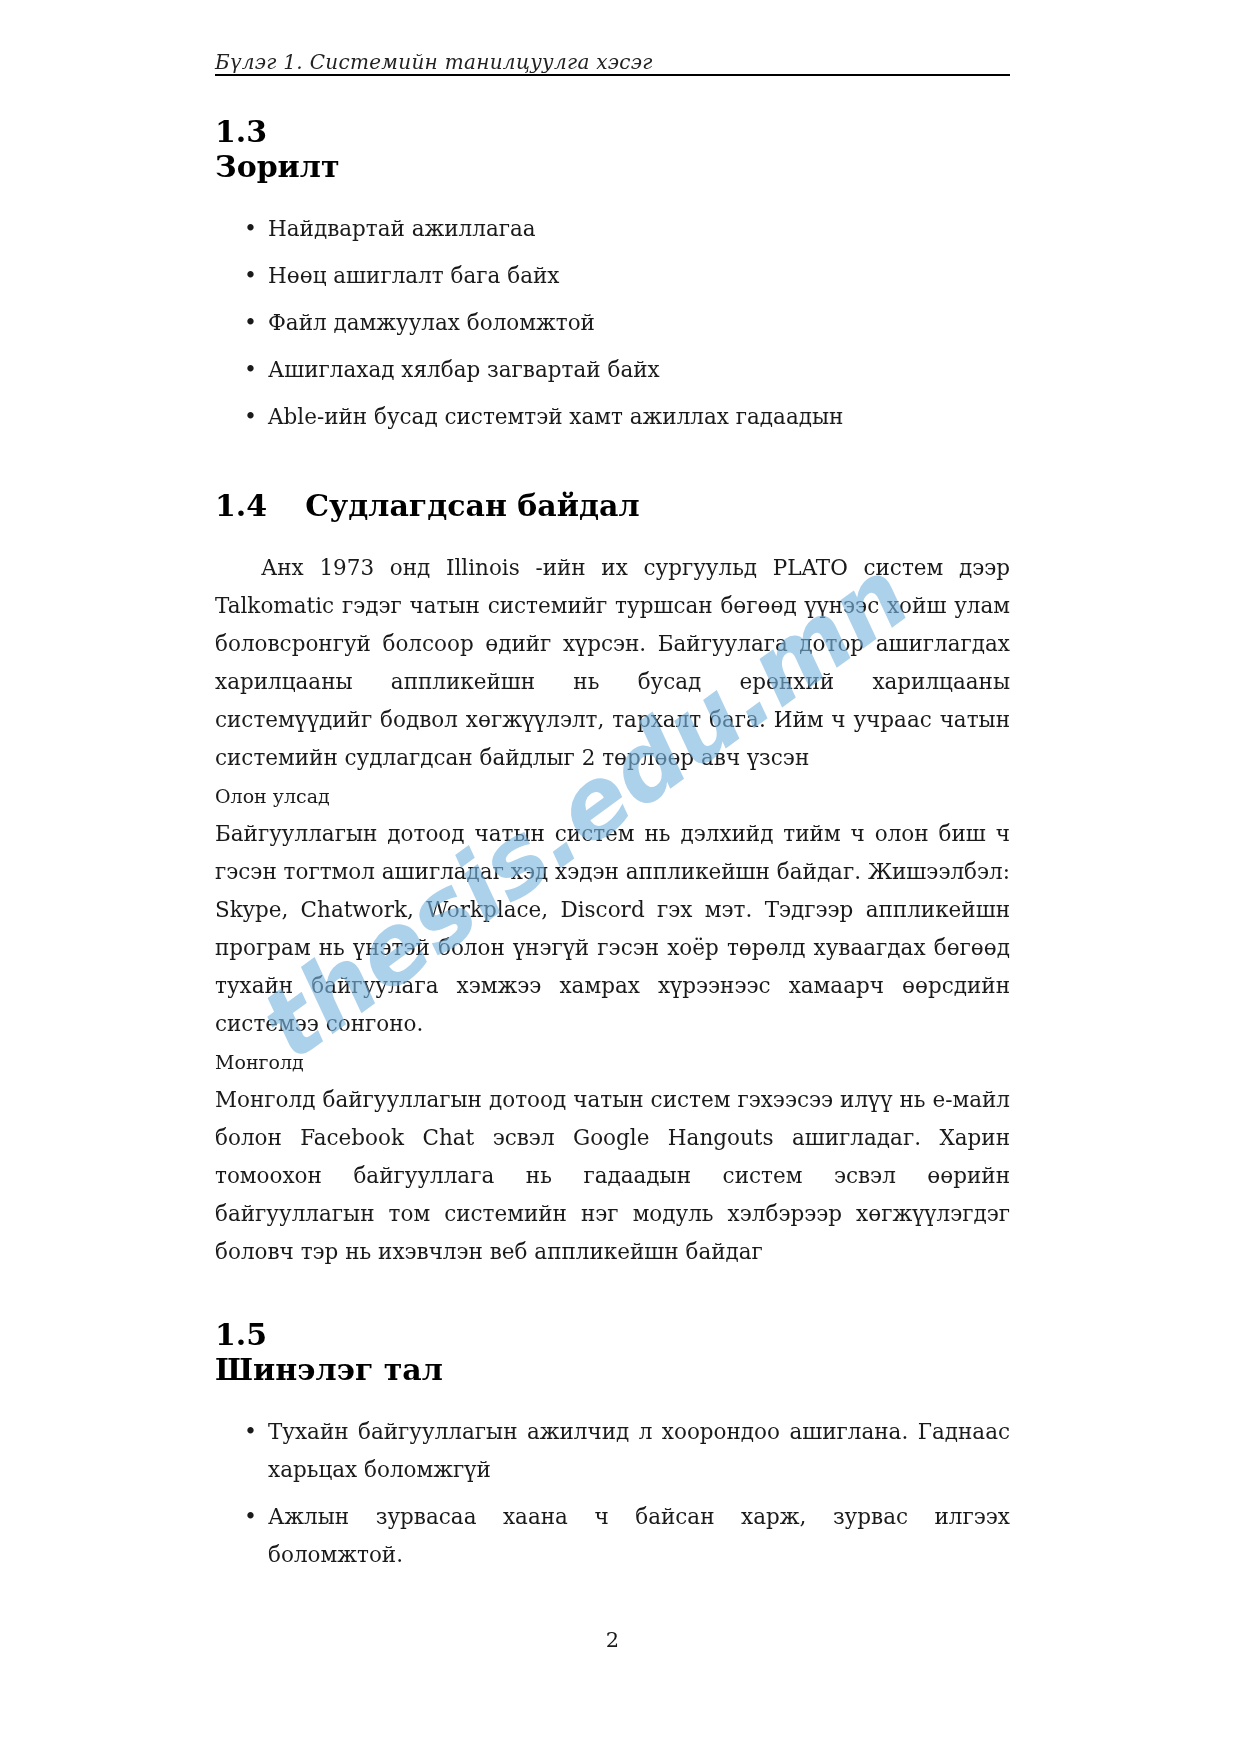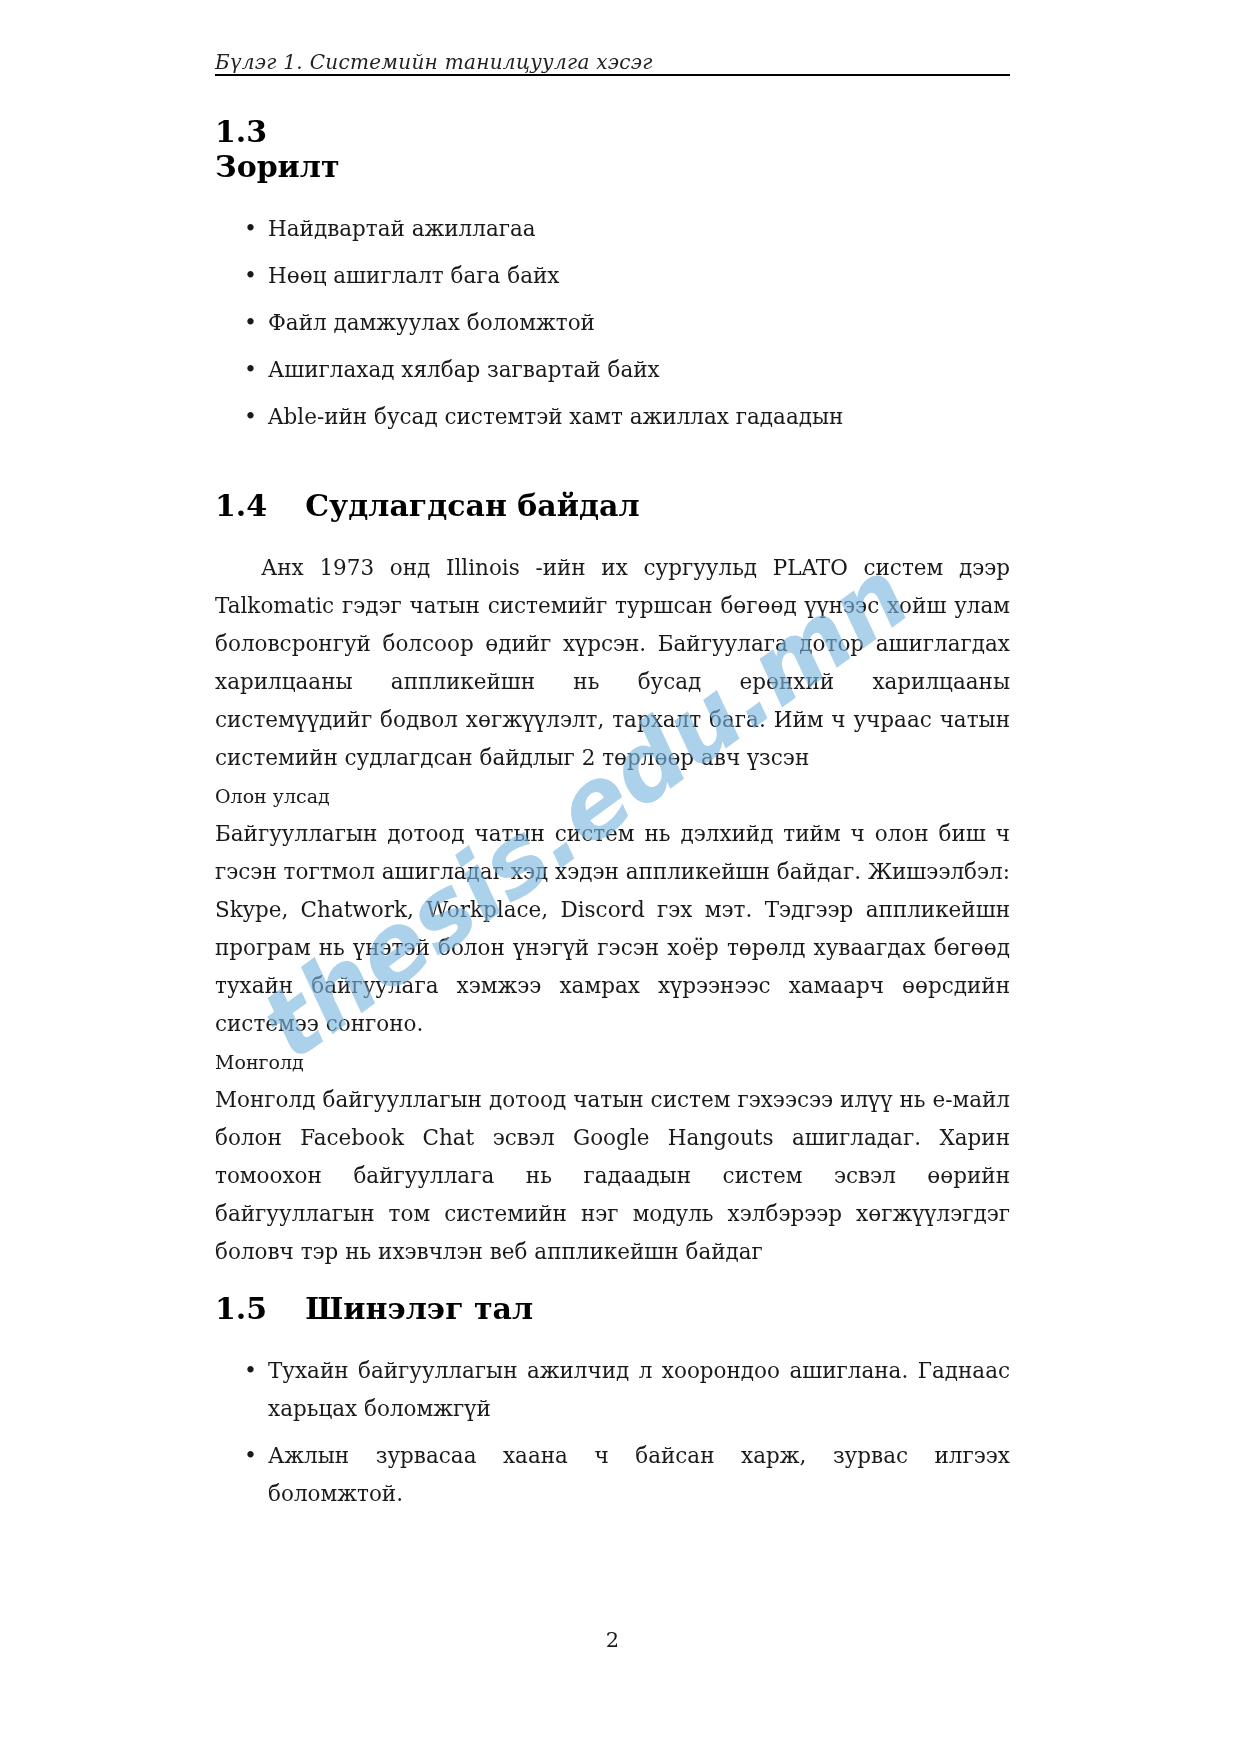--- a/index.html
+++ b/index.html
@@ -35,21 +35,21 @@
   .section-heading {
     font-weight: bold;
     font-size: 30px;
     color: #000;
     display: flex;
     align-items: baseline;
   }
   .section-heading .sec-num { margin-right: 38px; }
   .h13 { margin-top: 38px; flex-direction: column; }
   .h14 { margin-top: 52px; }
-  .h15 { margin-top: 20px; }
+  .h15 { margin-top: 46px; flex-direction: column; }
   
   .para {
     font-size: 21.5px;
     line-height: 38px;
     text-align: justify;
     margin: 0;
     color: #1a1a1a;
   }
   .para.indent { text-indent: 46px; }
   .first-para { margin-top: 26px; }

